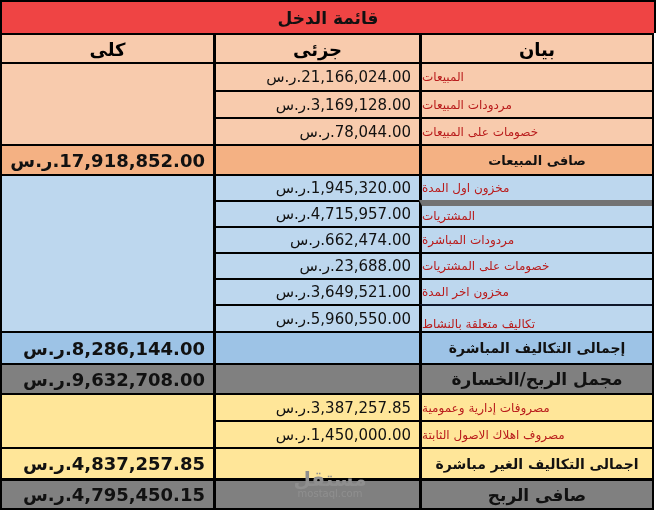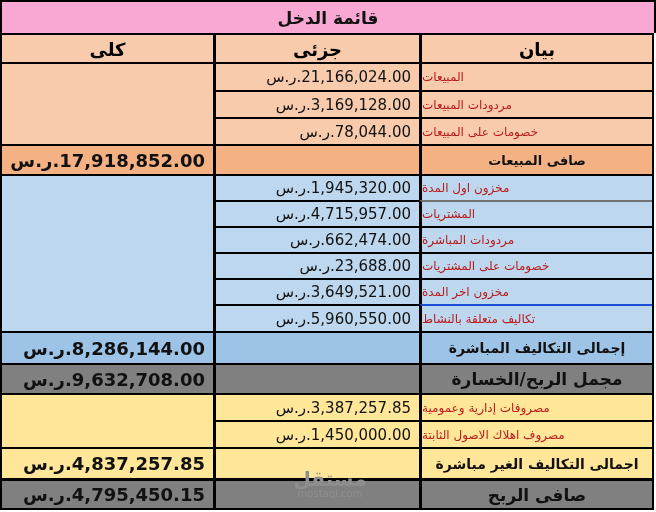--- a/index.html
+++ b/index.html
@@ -5,21 +5,21 @@
     html, body { margin: 0; padding: 0; background: #ffffff; }
     body { width: 656px; height: 512px; overflow: hidden; position: relative;
       font-family: "DejaVu Sans", "Liberation Sans", sans-serif; }
     .sheet { position: absolute; left: 0; top: 0; width: 656px; }
     .row { position: absolute; left: 0; width: 654px; display: flex; flex-direction: row-reverse;
       border-left: 2px solid #000; border-right: 2px solid #000; box-sizing: border-box; }
     .cell { box-sizing: border-box; display: flex; align-items: center; overflow: hidden; white-space: nowrap; }
     .c-label { width: 233px; border-left: 3px solid #000; justify-content: flex-end; padding-right: 4px; direction: rtl; }
     .c-part { width: 206px; border-left: 3px solid #000; justify-content: flex-end; padding-right: 8px; }
     .c-total { flex: 1; justify-content: flex-end; padding-right: 8px; }
-    .title-row { position: absolute; left: 0; top: 0; width: 656px; height: 33px; background: #f9a8d4;
+    .title-row { position: absolute; left: 0; top: 0; width: 656px; height: 33px; background: #ef4444;
       display: flex; align-items: center; justify-content: center; font-size: 17px; font-weight: bold;
       color: #111; border: 2px solid #000; border-bottom: none; box-sizing: border-box; direction: rtl; }
     .hdr { font-size: 18px; font-weight: bold; color: #000; justify-content: center !important; padding: 14px !important; direction: rtl; }
     .amount { direction: ltr; unicode-bidi: plaintext; font-size: 15px; color: #111; }
     .amount .cur { margin-left: 6px; }
     .lbl { font-size: 12px; color: #b91c1c; }
     .lbl-bold { font-size: 13px; font-weight: bold; color: #111; justify-content: center !important; padding-right: 0 !important; }
     .total-amt { font-size: 18px; font-weight: bold; color: #111; direction: ltr; }
     .total-amt .cur { margin-left: 6px; }
     .watermark { position: absolute; left: 285px; top: 470px; width: 90px; text-align: center; color: #8f8f8f;
@@ -93,21 +93,21 @@
     <div class="cell c-label lbl">
         <span>مخزون اول المدة</span>
       </div>
     <div class="cell c-part amount">
         <span class="cur">ر.س.</span>
         <span>1,945,320.00</span>
       </div>
     <div class="cell c-total"></div>
   </div>
   <div class="row" style="top:200px;height:26px;background:#BDD7EE;">
-    <div class="cell c-label lbl" style="border-top:2px solid #737373;">
+    <div class="cell c-label lbl" style="border-top:6px solid #737373;">
         <span>المشتريات</span>
       </div>
     <div class="cell c-part amount" style="border-top:2px solid #000;">
         <span class="cur">ر.س.</span>
         <span>4,715,957.00</span>
       </div>
     <div class="cell c-total"></div>
   </div>
   <div class="row" style="top:226px;height:26px;background:#BDD7EE;">
     <div class="cell c-label lbl" style="border-top:2px solid #000;">
@@ -133,21 +133,21 @@
     <div class="cell c-label lbl" style="border-top:2px solid #000;">
         <span>مخزون اخر المدة</span>
       </div>
     <div class="cell c-part amount" style="border-top:2px solid #000;">
         <span class="cur">ر.س.</span>
         <span>3,649,521.00</span>
       </div>
     <div class="cell c-total"></div>
   </div>
   <div class="row" style="top:304px;height:27px;background:#BDD7EE;">
-    <div class="cell c-label lbl" style="border-top:2px solid #1d4ed8;">
+    <div class="cell c-label lbl" style="border-top:2px solid #0f172a;align-items:flex-end;">
         <span>تكاليف متعلقة بالنشاط</span>
       </div>
     <div class="cell c-part amount" style="border-top:2px solid #000;">
         <span class="cur">ر.س.</span>
         <span>5,960,550.00</span>
       </div>
     <div class="cell c-total"></div>
   </div>
   <div class="row" style="top:331px;height:32px;background:#9DC3E6;border-top:2px solid #000;">
     <div class="cell c-label lbl-bold" style="font-size:14px;">

